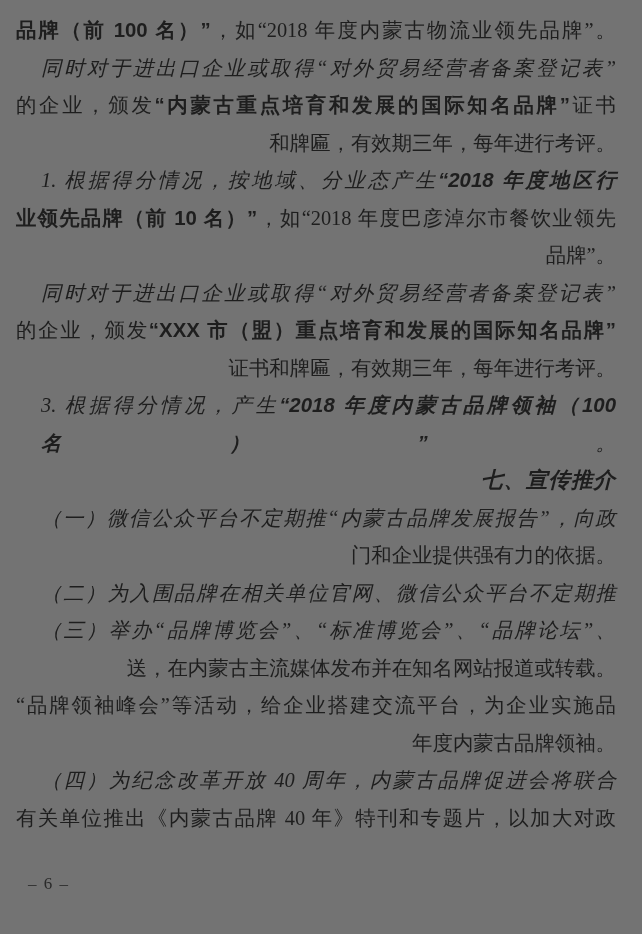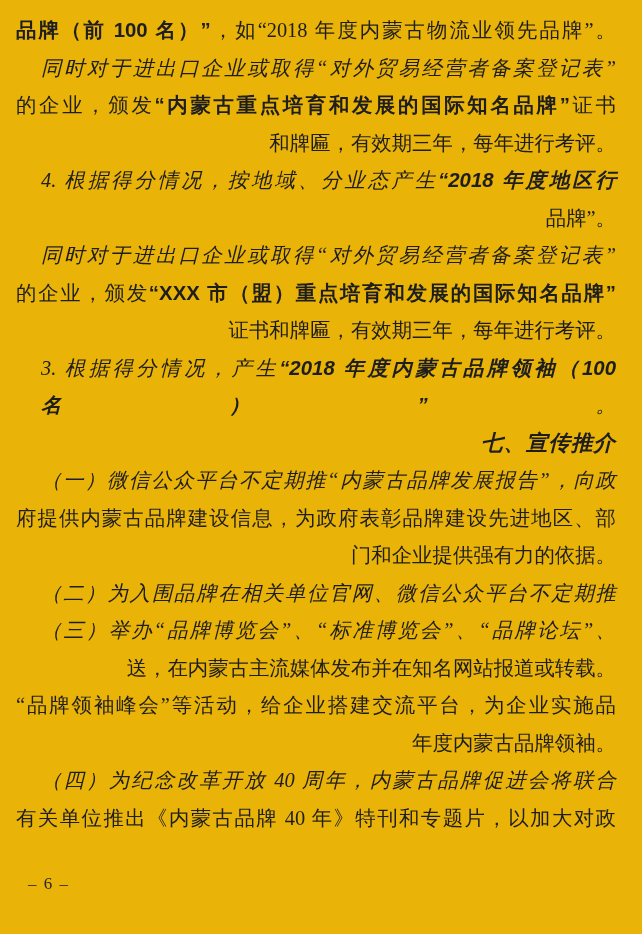--- a/index.html
+++ b/index.html
@@ -2,21 +2,21 @@
 <html><head>
 <meta charset="utf-8">
 <style>
   html,body{margin:0;padding:0;}
   body{
     width:642px;height:934px;position:relative;
     background:#ffffff;
     font-family:"Liberation Serif", serif;
     color:#1e1e1e;
   }
-  .page{position:absolute;left:0;top:0;width:642px;height:934px;background:#eab308;overflow:hidden;}
+  .page{position:absolute;left:0;top:0;width:642px;height:934px;background:#737373;overflow:hidden;}
   .doc{position:absolute;left:16px;top:0;width:600px;padding-top:12px;}
   .line{
     margin:0;
     font-size:20.4px;
     line-height:37.5px;
     letter-spacing:0;
     color:#1e1e1e;
     text-align:right;
   }
   .j{
@@ -44,38 +44,38 @@
   <div class="doc">
 
     <p class="line j"><span class="b">品牌（前 100 名）”</span><span>，如“2018 年度内蒙古物流业领先品牌”。</span></p>
 
     <p class="line j ind"><span>同时对于进出口企业或取得“对外贸易经营者备案登记表”</span></p>
 
     <p class="line j"><span>的企业，颁发</span><span class="b">“内蒙古重点培育和发展的国际知名品牌”</span><span>证书</span></p>
 
     <p class="line"><span>和牌匾，有效期三年，每年进行考评。</span></p>
 
-    <p class="line j ind"><span>4. 根据得分情况，按地域、分业态产生</span><span class="b">“2018 年度地区行</span></p>
+    <p class="line j ind"><span>1. 根据得分情况，按地域、分业态产生</span><span class="b">“2018 年度地区行</span></p>
 
+    <p class="line j"><span class="b">业领先品牌（前 10 名）”</span><span>，如“2018 年度巴彦淖尔市餐饮业领先</span></p>
 
     <p class="line"><span>品牌”。</span></p>
 
     <p class="line j ind"><span>同时对于进出口企业或取得“对外贸易经营者备案登记表”</span></p>
 
     <p class="line j"><span>的企业，颁发</span><span class="b">“XXX 市（盟）重点培育和发展的国际知名品牌”</span></p>
 
     <p class="line"><span>证书和牌匾，有效期三年，每年进行考评。</span></p>
 
     <p class="line j ind"><span>3. 根据得分情况，产生</span><span class="b">“2018 年度内蒙古品牌领袖（100 名）”</span><span>。</span></p>
 
     <p class="line ind heading"><span class="b">七、宣传推介</span></p>
 
     <p class="line j ind"><span>（一）微信公众平台不定期推“内蒙古品牌发展报告”，向政</span></p>
 
-    <p class="line j"><span>府提供内蒙古品牌建设信息，为政府表彰品牌建设先进地区、部</span></p>
 
     <p class="line"><span>门和企业提供强有力的依据。</span></p>
 
     <p class="line j ind"><span>（二）为入围品牌在相关单位官网、微信公众平台不定期推</span></p>
 
     <p class="line j ind"><span>（三）举办“品牌博览会”、“标准博览会”、“品牌论坛”、</span></p>
 
     <p class="line"><span>送，在内蒙古主流媒体发布并在知名网站报道或转载。</span></p>
 
     <p class="line j"><span>“品牌领袖峰会”等活动，给企业搭建交流平台，为企业实施品</span></p>

